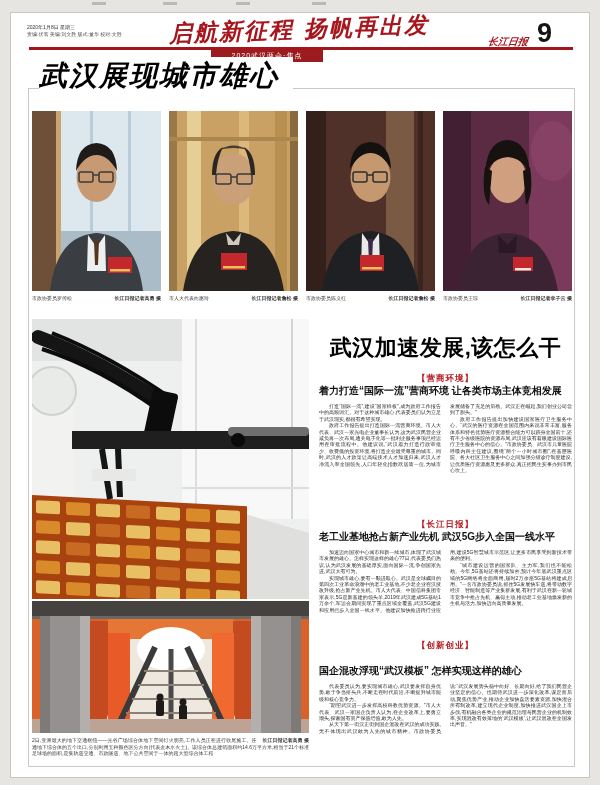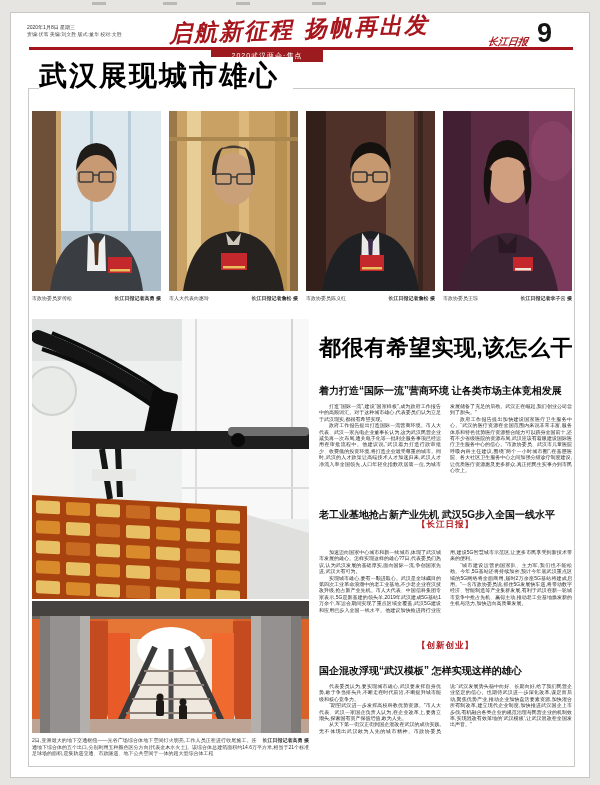--- a/index.html
+++ b/index.html
@@ -31,21 +31,21 @@
   .pagenum{position:absolute;left:526px;top:5px;font-size:27px;font-weight:bold;color:#141414;}
   .red-rule{position:absolute;left:18px;top:34px;width:544px;height:3px;background:#a5161c;}
   .tag-box{
     position:absolute;left:200px;top:37px;width:112px;height:12px;background:#9c1b1f;
     color:#fff;font-size:7px;line-height:12px;text-align:center;letter-spacing:1px;
   }
   
   .main-title{
     position:absolute;left:28px;top:44px;z-index:3;background:#fff;
     font-size:28px;font-weight:900;color:#000;letter-spacing:2px;
-    padding:0 14px 6px 0;white-space:nowrap;
+    padding:0 14px 6px 0;white-space:nowrap;font-style:italic;
   }
   .frame{
     position:absolute;left:17px;top:75px;width:547px;height:679px;
     border:1px solid #cbc9c5;box-sizing:border-box;z-index:1;
   }
   
   .portrait{position:absolute;top:98px;width:129px;height:180px;overflow:hidden;z-index:2;}
   .portrait svg{display:block;width:100%;height:100%;}
   .p1{left:21px;} .p2{left:158px;} .p3{left:295px;} .p4{left:432px;}
   .pcap{
@@ -75,21 +75,21 @@
     position:absolute;left:308px;width:253px;z-index:2;text-align:left;
     font-size:10px;font-weight:bold;color:#101010;white-space:nowrap;
   }
   .sec-body{
     position:absolute;left:308px;width:253px;z-index:2;overflow:hidden;
     column-count:2;column-gap:9px;
     font-size:5px;line-height:6.4px;color:#2b2b2b;text-align:justify;
   }
   .sec-body p{margin:0;text-indent:2em;}
   .t1{top:360px;} .s1{top:371px;} .b1{top:390px;height:110px;}
-  .t2{top:506px;} .s2{top:495px;} .b2{top:536px;height:97px;}
+  .t2{top:506px;} .s2{top:517px;} .b2{top:536px;height:97px;}
   .t3{top:627px;} .s3{top:651px;} .b3{top:670px;height:82px;}
 </style>
 </head>
 <body>
 
 <div class="scan-dash" style="left:92px"></div>
 <div class="scan-dash" style="left:163px"></div>
 <div class="scan-dash" style="left:236px"></div>
 <div class="scan-dash" style="left:312px"></div>
 
@@ -298,22 +298,23 @@
       <path d="M219,15 h50 v117 h-50 Z" fill="#959190"></path>
       <path d="M219,15 h10 v117 h-10 Z" fill="#b3afac"></path>
       <path d="M259,15 h10 v117 h-10 Z" fill="#7e7a78"></path>
     </svg>
   </div>
   <div class="photo-caption">
     <span class="credit">长江日报记者高勇 摄</span>
     <span>2日,亚洲最大的地下交通枢纽——光谷广场综合体地下空间灯火明亮,工作人员正在进行收尾施工。连通地下综合体的五个出口,分别利用五种颜色区分方向(代表金木水火土)。该综合体总建筑面积约14.6万平方米,相当于21个标准足球场的面积,是集轨道交通、市政隧道、地下公共空间于一体的超大型综合体工程</span>
   </div>
 
-  <div class="headline">都很有希望实现,该怎么干</div>
-
+  <div class="headline">武汉加速发展,该怎么干</div>
+
+  <div class="sec-tag t1">【营商环境】</div>
   <div class="sec-sub s1">着力打造“国际一流”营商环境 让各类市场主体竞相发展</div>
   <div class="sec-body b1">
       <p>打造“国际一流”,建设“国家样板”,成为政府工作报告中的高频词汇。对于这种城市雄心,代表委员们认为立足于武汉现实,都很有希望实现。</p>
       <p>政府工作报告提出打造国际一流营商环境。市人大代表、武汉一家光电企业董事长认为,这为武汉民营企业减负再一次布局,通关电子化等一批利企服务事项已经运用在审批流程中。他建议说,“武汉着力打造行政审批少、收费低的投资环境,将打造企业最受尊重的城市。同时,武汉的人才政策让高端技术人才加速归来,武汉人才净流入率全国领先,人口年轻化指数跃居第一位,为城市发展储备了充足的后劲。武汉正在崛起,我们创业公司尝到了甜头。”</p>
       <p>政府工作报告提出加快建设国家医疗卫生服务中心。“武汉的医疗资源在全国范围内来说非常丰富,服务体系和特色优势医疗资源整合能力可以跻身全国前十,还有不少省级医院的资源布局,武汉应该有着眼建设国际医疗卫生服务中心的信心。”市政协委员、武汉市儿童医院呼吸内科主任建议,围绕“两个一小时城市圈”,在基层医院、各大社区卫生服务中心之间加强分级诊疗制度建设,让优质医疗资源惠及更多群众,真正把民生实事办到市民心坎上。</p>
     </div>
 
   <div class="sec-tag t2">【长江日报】</div>
   <div class="sec-sub s2">老工业基地抢占新产业先机 武汉5G步入全国一线水平</div>
   <div class="sec-body b2">

